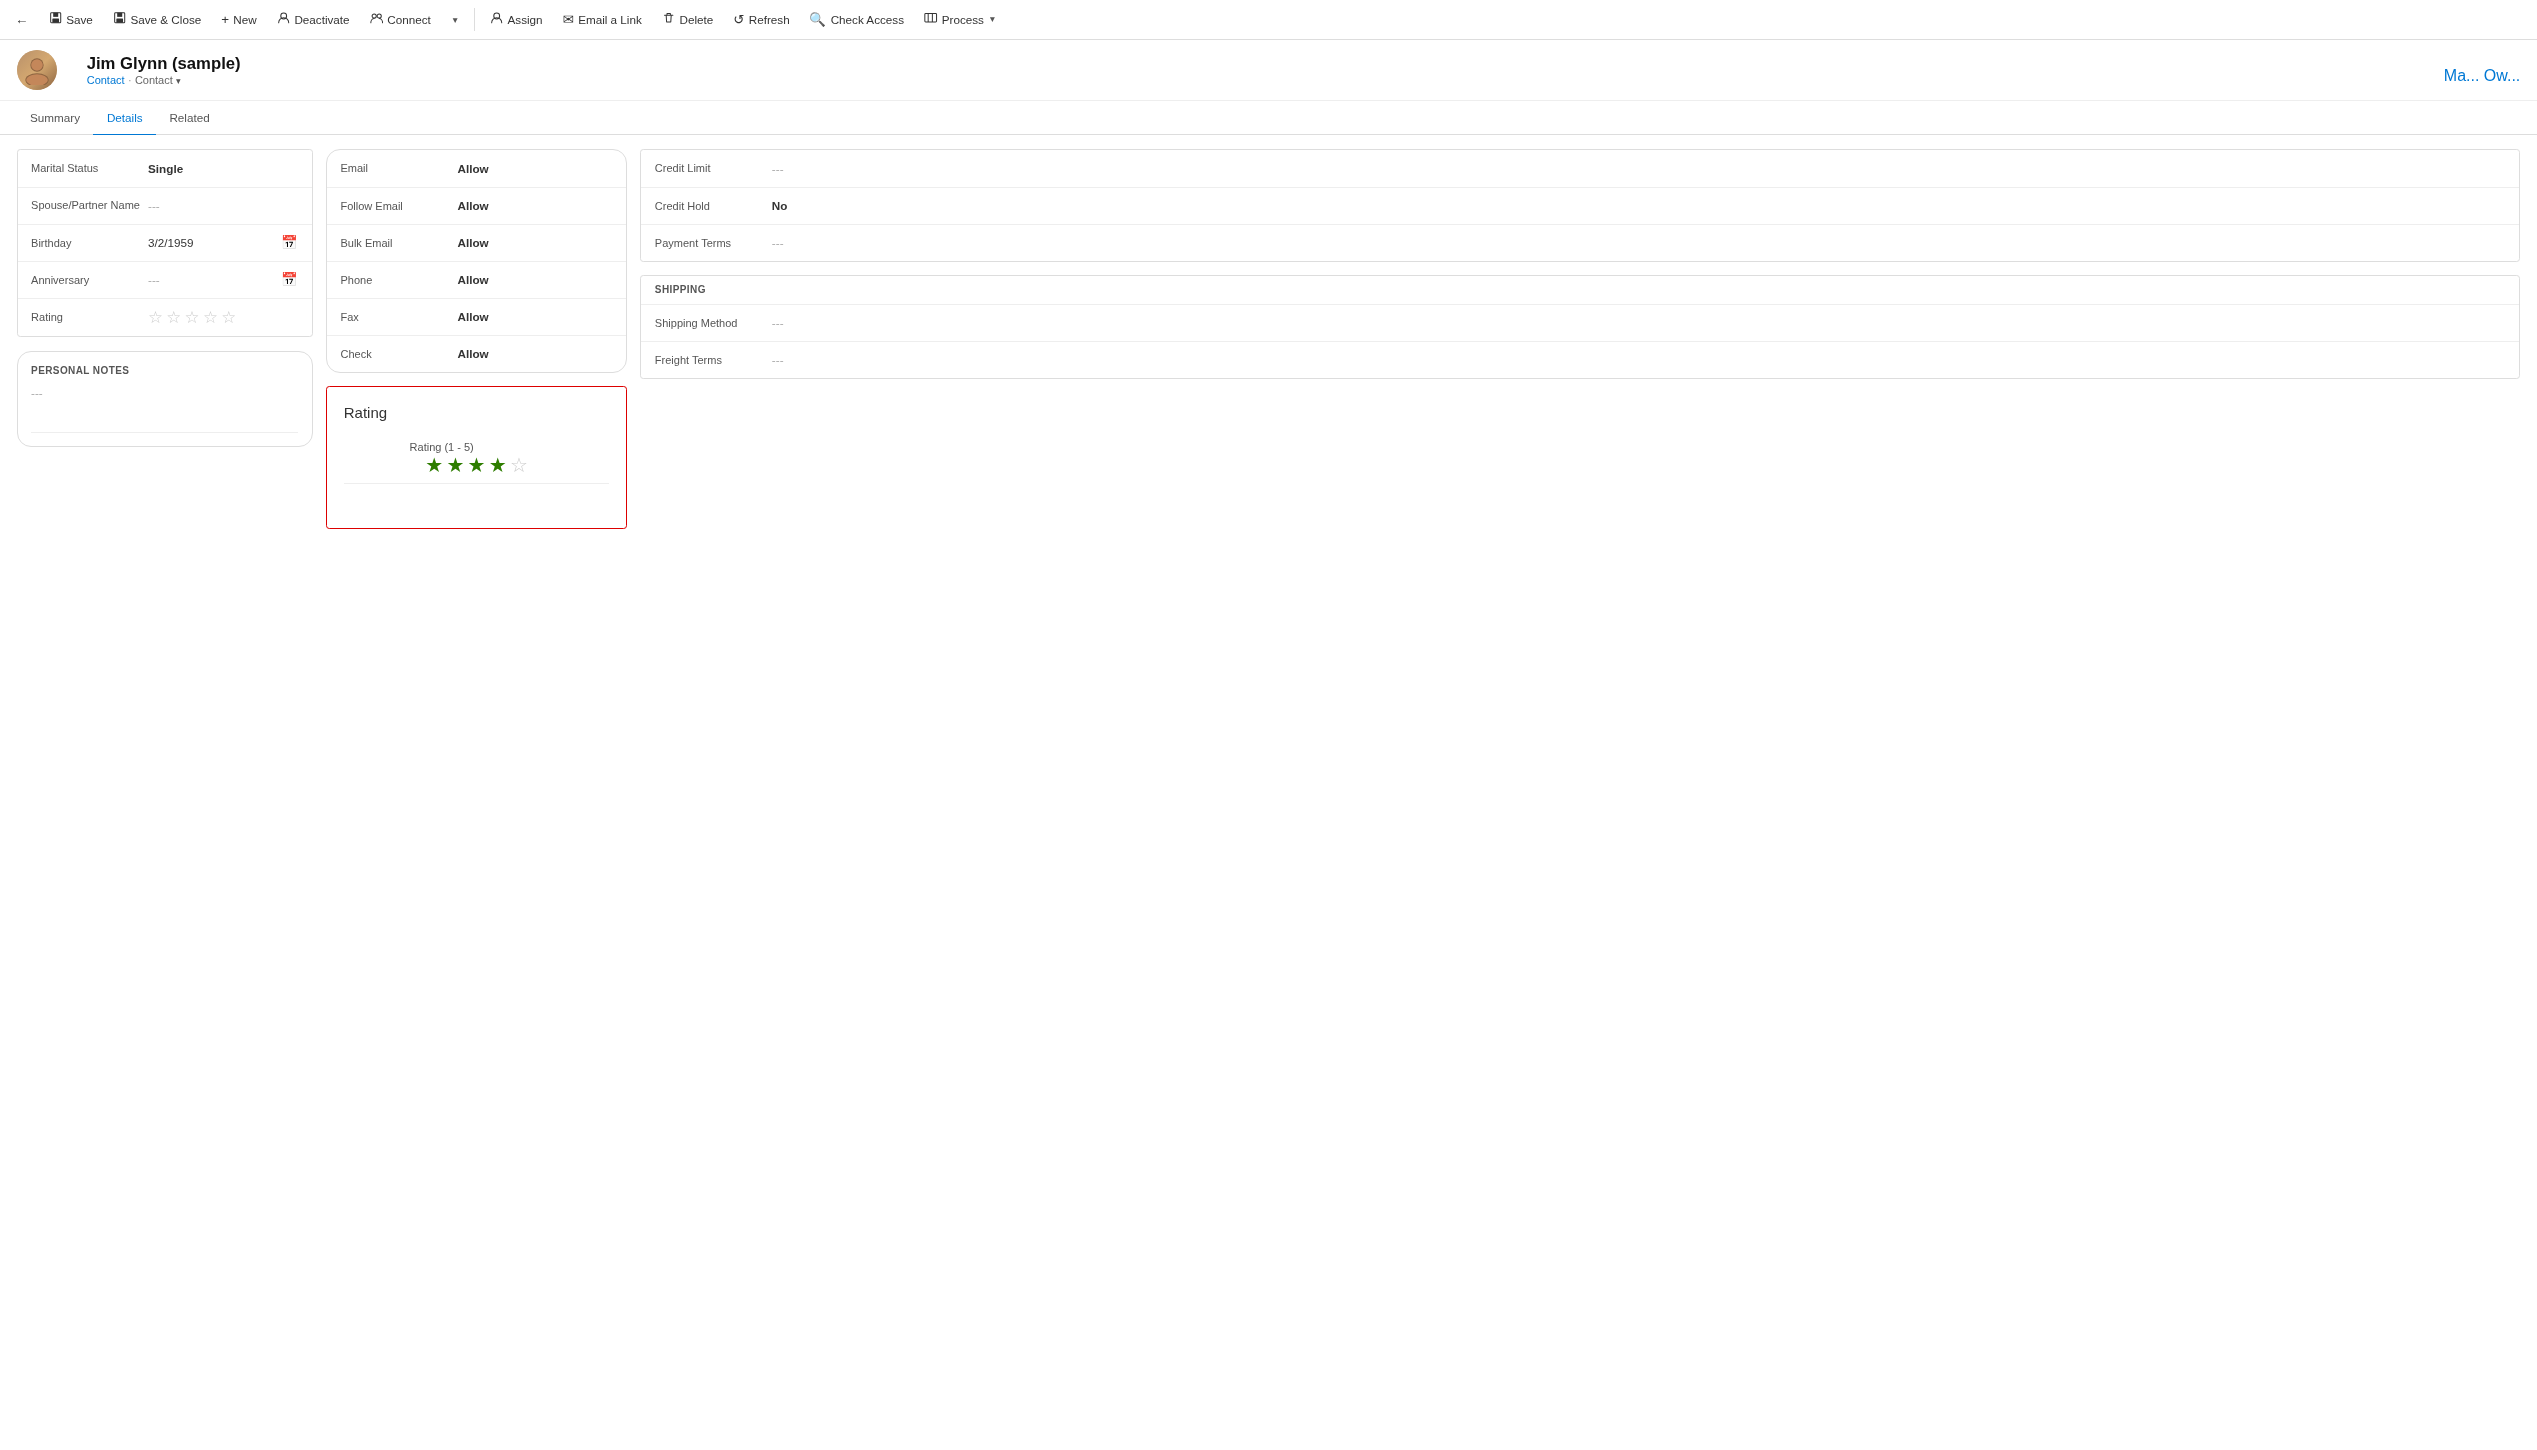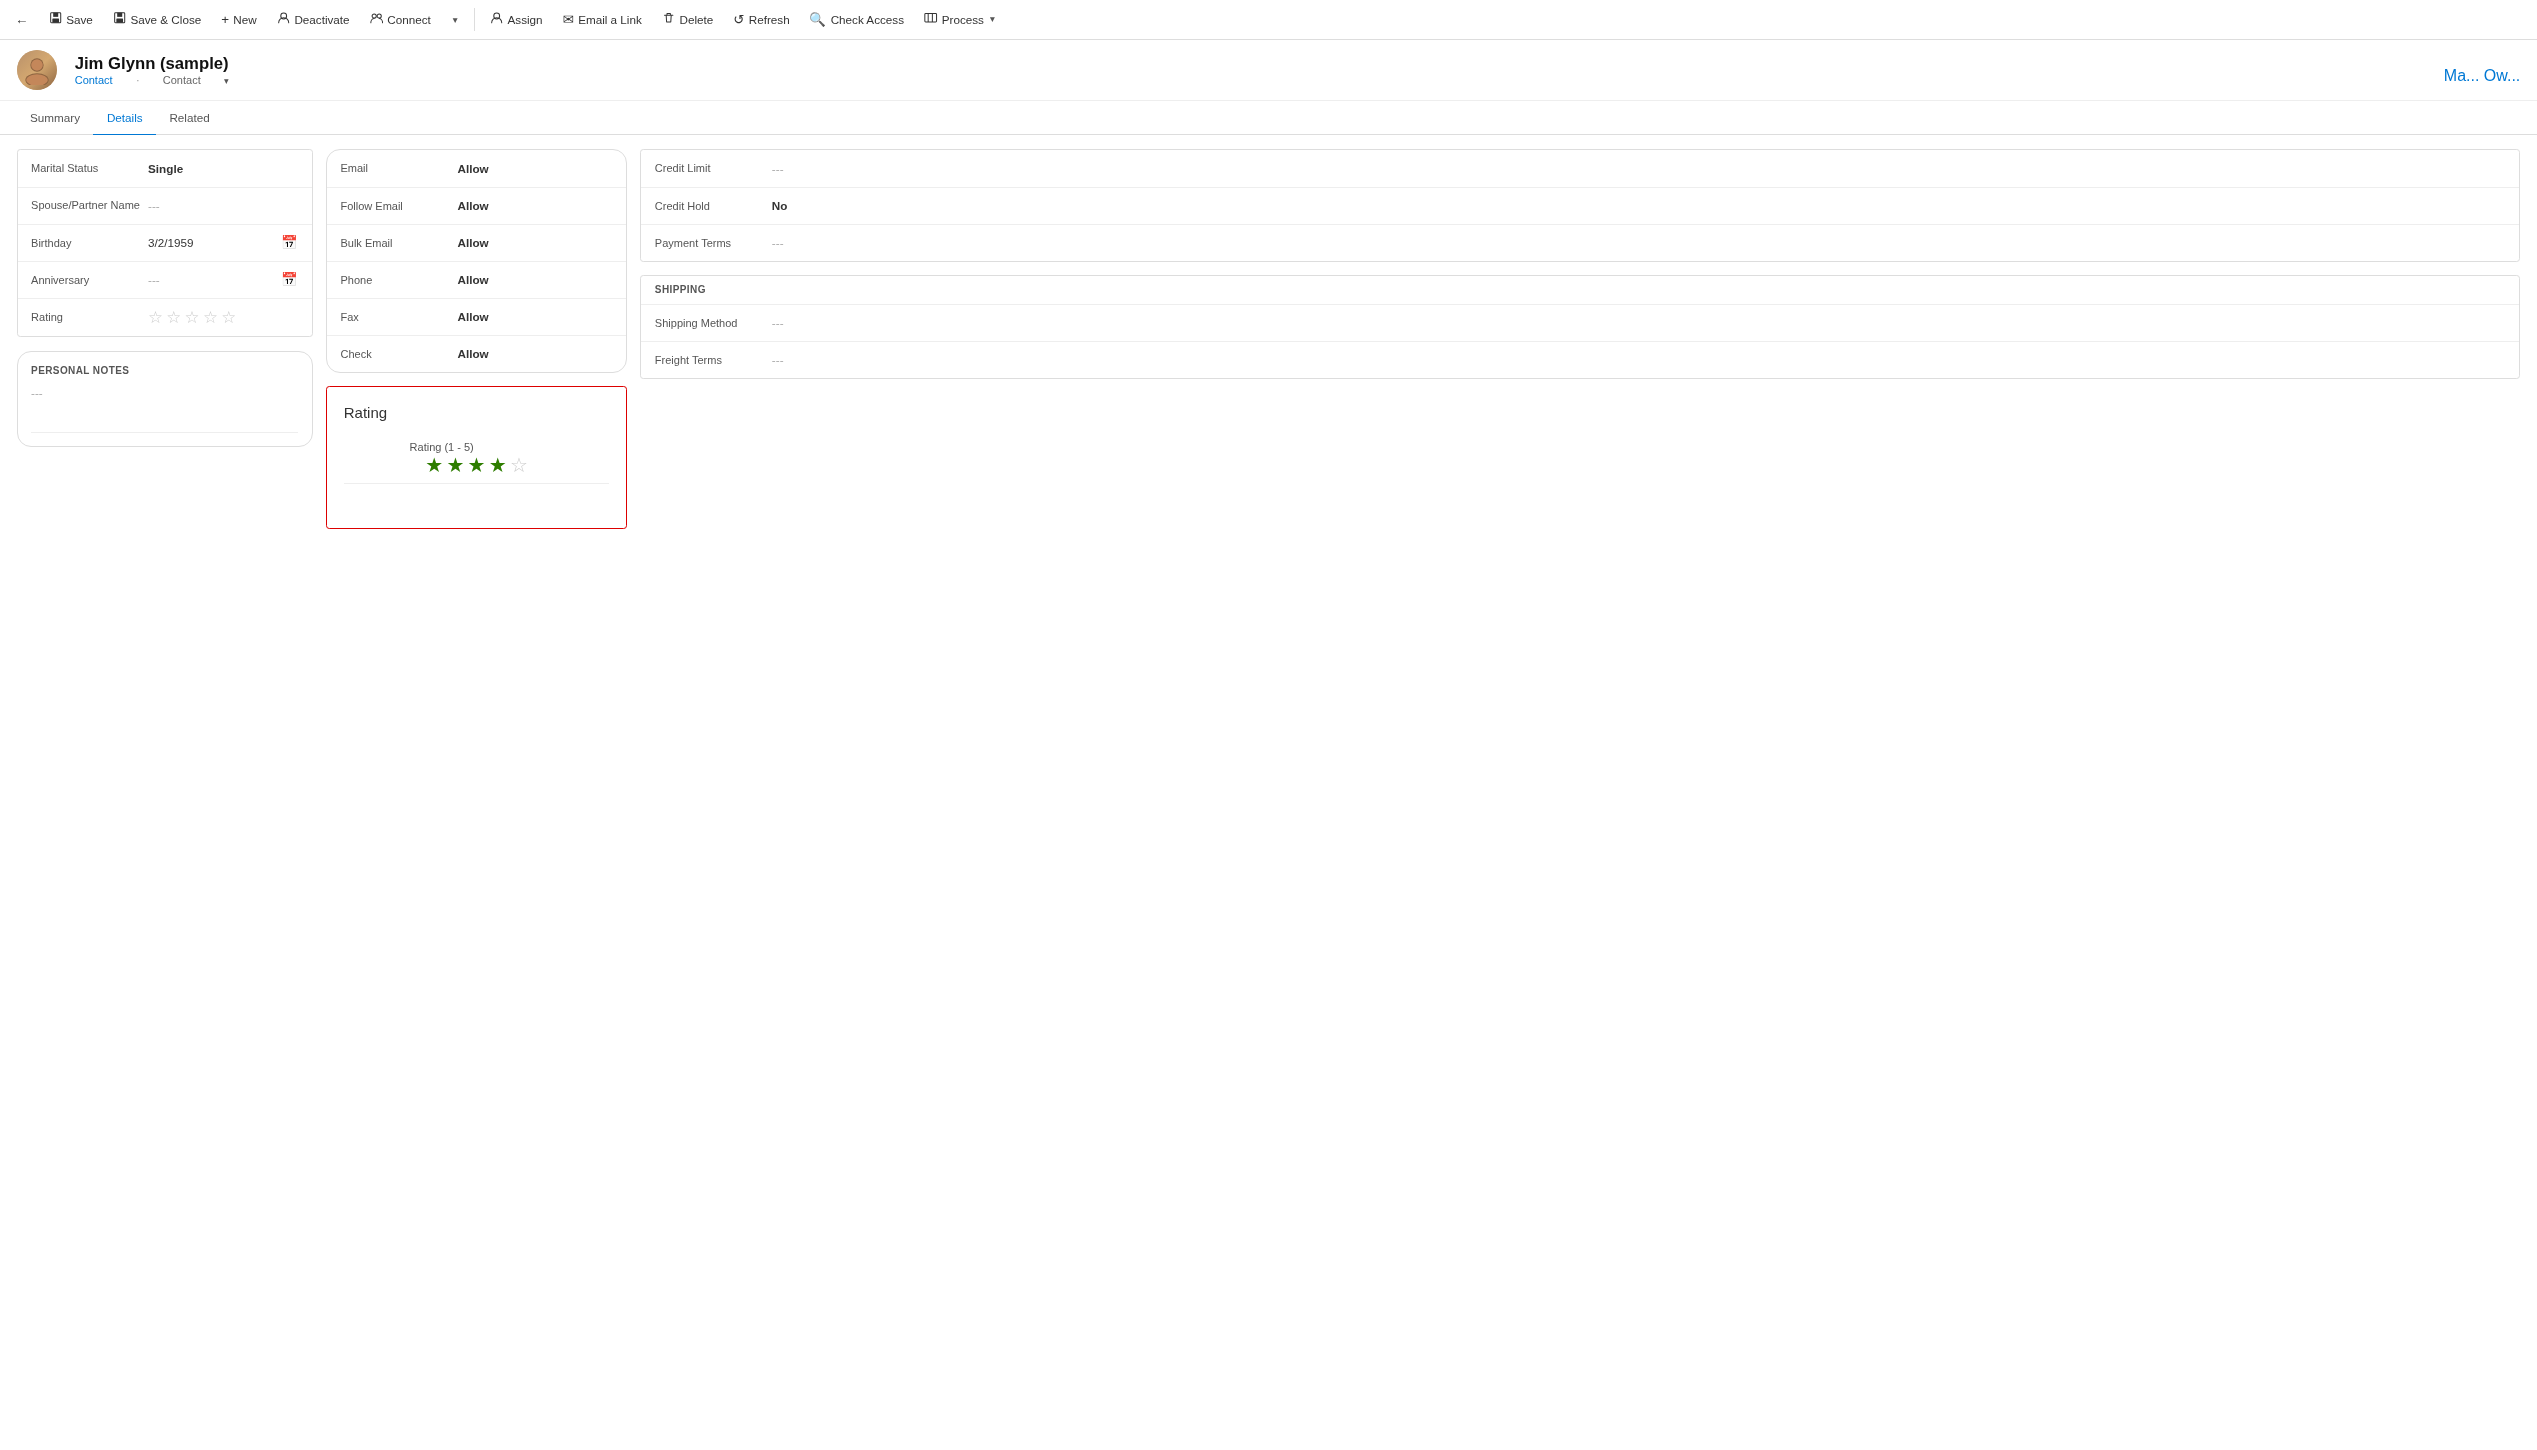--- a/index.html
+++ b/index.html
@@ -31,21 +31,21 @@
     .toolbar-sep { width: 0.8px; height: 23.4px; background: #ddd; margin: 0 3.3px; }
     .toolbar-icon { font-size: 13.4px; }
     .toolbar-dropdown-arrow { font-size: 8.4px; color: #555; }
 
     
     .page-header {
       display: flex;
       align-items: center;
       padding: 10px 16.7px;
       border-bottom: 0.8px solid #eee;
-      gap: 18px;
+      gap: 30px;
     }
     .avatar {
       width: 40px;
       height: 40px;
       border-radius: 50%;
       background: #c8a882;
       display: flex;
       align-items: center;
       justify-content: center;
       font-size: 18.4px;
@@ -56,21 +56,21 @@
       height: 100%;
       background: linear-gradient(135deg, #b8906a 0%, #d4a870 50%, #8b6340 100%);
       border-radius: 50%;
       display: flex;
       align-items: center;
       justify-content: center;
       color: #fff;
       font-size: 16.7px;
     }
     .header-info h1 { font-size: 16.7px; font-weight: 600; color: #111; }
-    .header-breadcrumb { font-size: 11px; color: #666; display: flex; align-items: center; gap: 3.3px; justify-content: space-between; }
+    .header-breadcrumb { font-size: 11px; color: #666; display: flex; align-items: center; gap: 3.3px; }
     .breadcrumb-sep { color: #999; }
     .breadcrumb-link { color: #0078d4; cursor: pointer; }
     .breadcrumb-dropdown { color: #555; cursor: pointer; font-size: 9.2px; }
     .header-right { margin-left: auto; font-size: 16px; color: #0078d4; margin-top: 12px; }
 
     
     .tabs {
       display: flex;
       border-bottom: 0.8px solid #ddd;
       padding: 0 16.7px;

